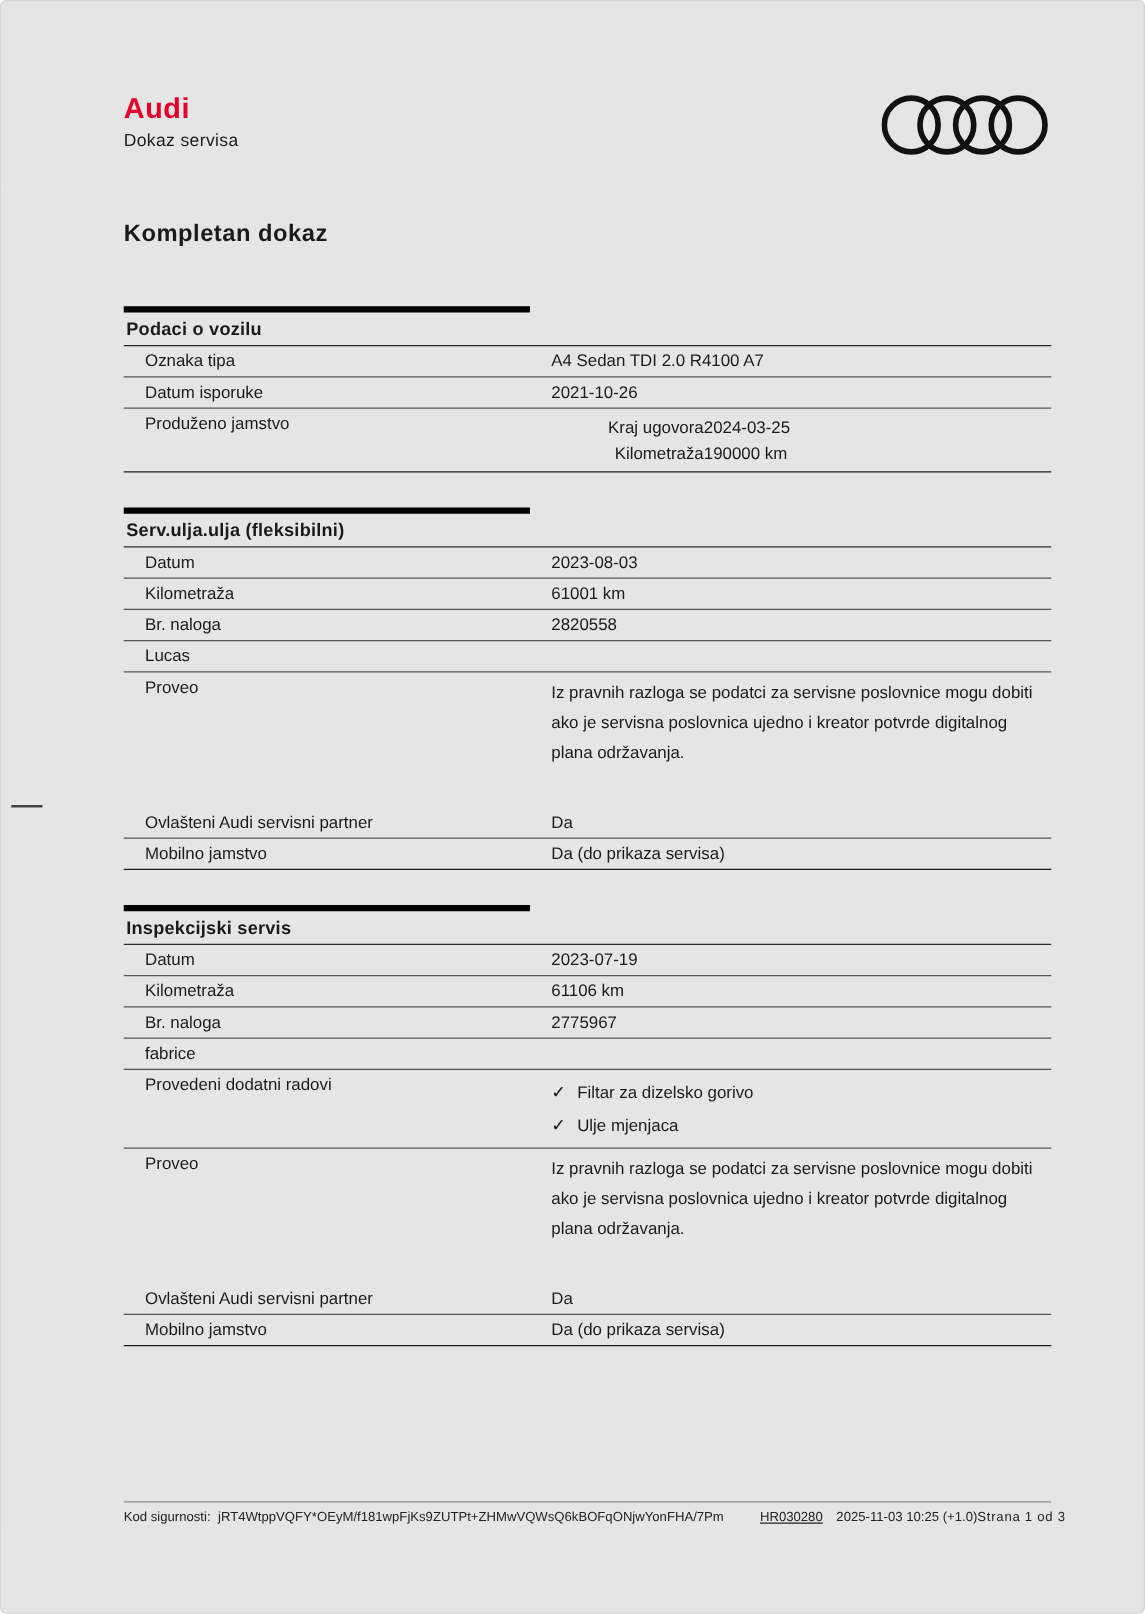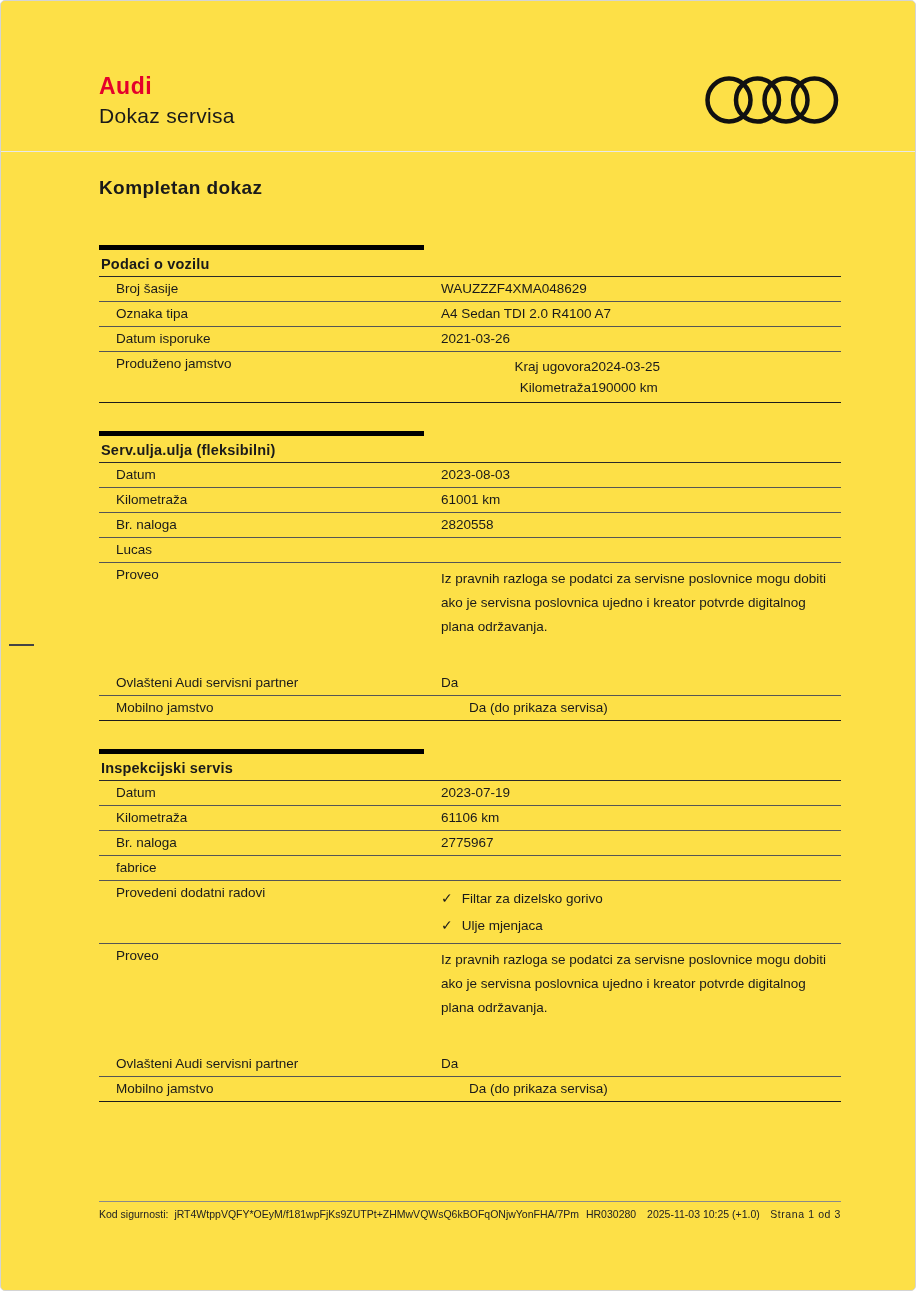--- a/index.html
+++ b/index.html
@@ -3,21 +3,21 @@
 <meta charset="utf-8">
 <style>
   * { box-sizing: border-box; margin: 0; padding: 0; }
   html,body { background: #fff; }
   body { font-family: "Liberation Sans", sans-serif; color: #1a1a1a; }
 
   .page {
     position: relative;
     width: 916px;
     height: 1291px;
-    background: #fde047;
+    background: #e5e5e5;
     border: 1px solid #d4d4d4;
     border-radius: 5px;
     overflow: hidden;
     padding-left: 28px;
   }
 
   
   .header {
     position: absolute;
     top: 72px; left: 98px; right: 76px;
@@ -25,21 +25,21 @@
     justify-content: space-between;
     align-items: flex-start;
   }
   .brand-name {
     font-size: 23px;
     font-weight: 700;
     letter-spacing: 0.5px;
     color: #e4002b;
   }
   .brand-sub {
-    font-size: 21px;
+    font-size: 14px;
     font-weight: 400;
     letter-spacing: 0.3px;
     margin-top: 4px;
     color: #1a1a1a;
   }
   .rings { margin-top: 2px; }
 
   .page-divider {
     position: absolute;
     top: 150px; left: 0; right: 0;
@@ -77,21 +77,21 @@
     font-size: 13.5px;
     line-height: 16px;
   }
   .row .label {
     width: 342px;
     flex: 0 0 342px;
     padding-left: 17px;
     padding-top: 1px;
   }
   .row .value { flex: 1; padding-top: 1px; }
-  .row.last { border-bottom: 1.5px solid #1c1c1c; gap: 28px; }
+  .row.last { border-bottom: 1.5px solid #1c1c1c; }
 
   
   .subrow { display: flex; line-height: 21px; }
   .subrow .sublabel { width: 122px; flex: 0 0 122px; text-align: right; }
 
   
   .row.paragraph { padding-bottom: 32px; border-bottom: none; }
   .row.paragraph .value { line-height: 24px; max-width: 404px; }
 
   
@@ -106,21 +106,21 @@
     padding-top: 6px;
     font-size: 10.5px;
     color: #222;
     display: flex;
     justify-content: space-between;
     align-items: baseline;
     white-space: nowrap;
   }
   .footer-left span { margin-right: 0; }
   .sec-code { margin-left: 3px; margin-top: 20px; }
-  .dealer-code { margin-left: 4px; }
+  .dealer-code { margin-left: 26px; text-decoration: underline; }
   .timestamp { margin-left: 8px; }
   .page-indicator { letter-spacing: 0.6px; }
 
   .fold-mark {
     position: absolute;
     left: 8px; top: 643px;
     width: 25px; height: 2px;
     background: #444;
   }
 </style>
@@ -147,30 +147,26 @@
   <div class="page-divider"></div>
 
   <h1 class="doc-title">Kompletan dokaz</h1>
 
   <div class="body-content">
 
     <div class="section">
       <div class="section-bar"></div>
       <h2 class="section-title">Podaci o vozilu</h2>
       <div class="row">
-        <span class="label">Broj šasije</span>
-        <span class="value">WAUZZZF4XMA048629</span>
-      </div>
-      <div class="row">
         <span class="label">Oznaka tipa</span>
         <span class="value">A4 Sedan TDI 2.0 R4100 A7</span>
       </div>
       <div class="row">
         <span class="label">Datum isporuke</span>
-        <span class="value">2021-03-26</span>
+        <span class="value">2021-10-26</span>
       </div>
       <div class="row last">
         <span class="label">Produženo jamstvo</span>
         <span class="value">
           <span class="subrow">
             <span class="sublabel">Kraj ugovora</span>
             <span>2024-03-25</span>
           </span>
           <span class="subrow">
             <span class="sublabel">Kilometraža</span>

